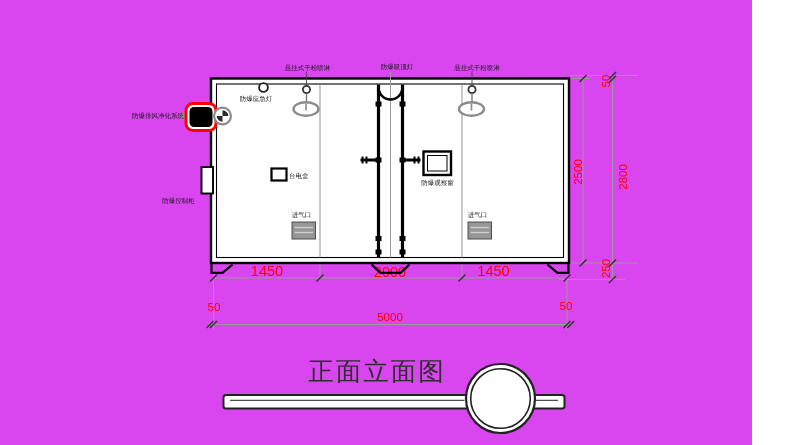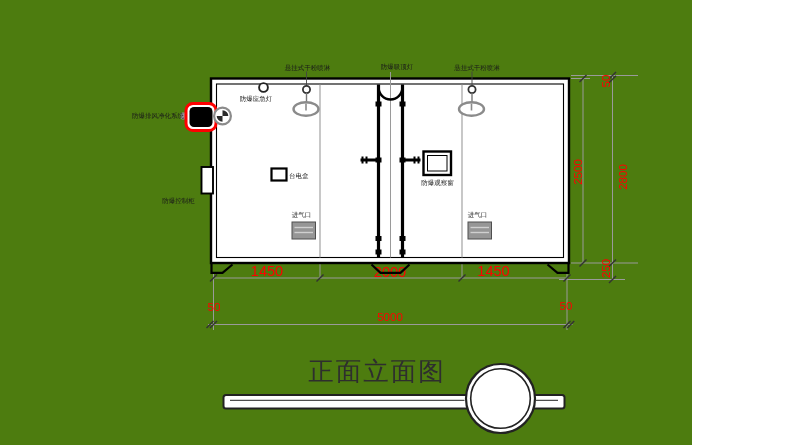--- a/index.html
+++ b/index.html
@@ -1,16 +1,16 @@
 <!DOCTYPE html>
 <html><head>
 <meta charset="utf-8">
 <style>
   html,body{margin:0;padding:0;background:#fff;}
-  .stage{position:relative;width:692px;height:445px;background:#4d7c0f;overflow:hidden;
+  .stage{position:relative;width:752px;height:445px;background:#d946ef;overflow:hidden;
          font-family:"Liberation Sans",sans-serif;}
   svg text{font-family:"Liberation Sans",sans-serif;}
   svg .title-t{font-family:"DejaVu Serif","Liberation Serif",serif;}
 </style>
 </head>
 <body>
 
 <div class="stage">
 <svg width="800" height="445" viewBox="0 0 800 445">
 

